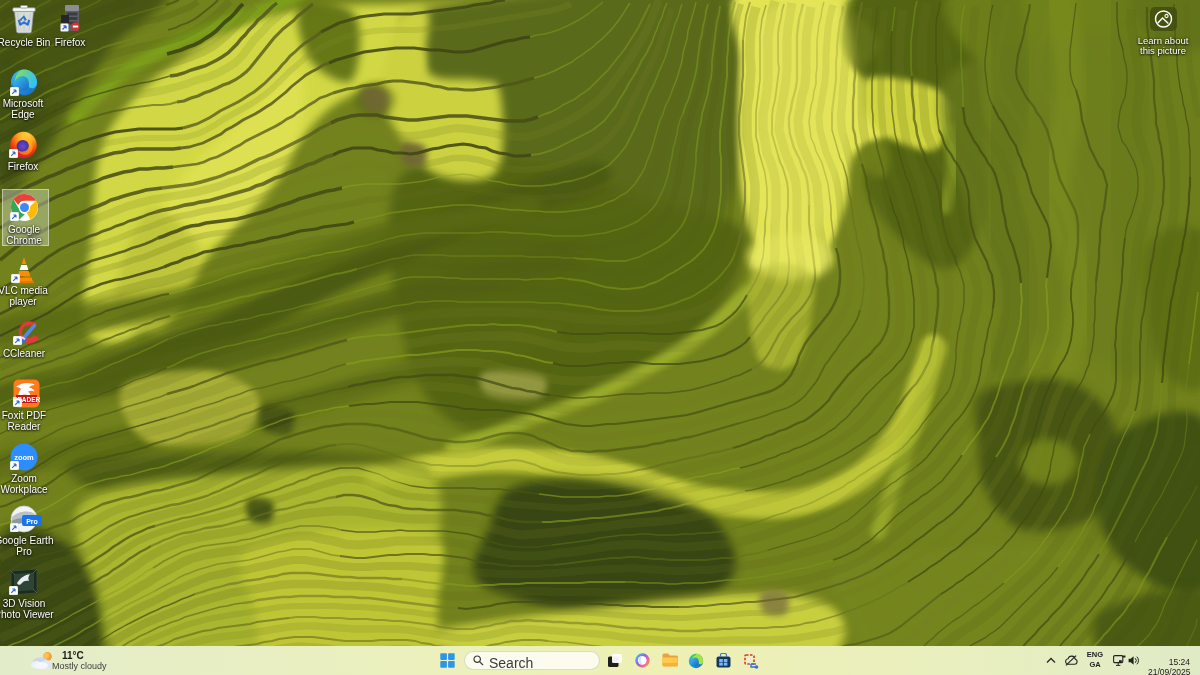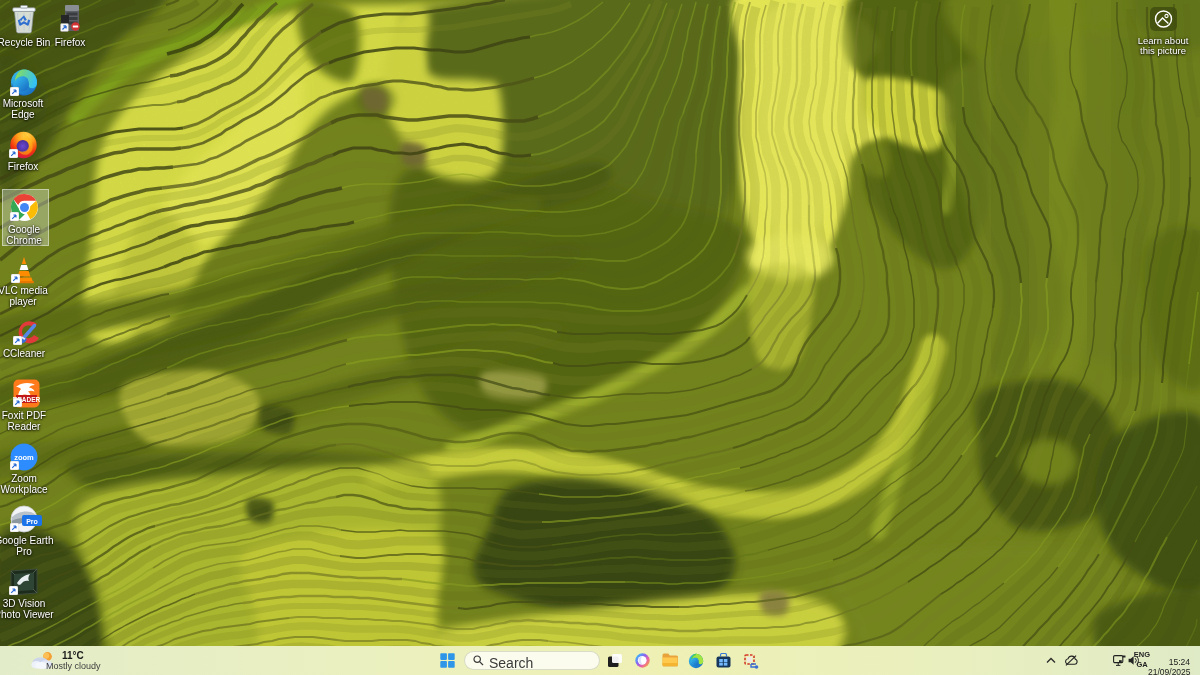--- a/index.html
+++ b/index.html
@@ -475,21 +475,21 @@
 <div id="taskbar">
 <svg class="tb" style="left:28px;top:3px;" width="28" height="24" viewBox="0 0 28 24">
 <circle cx="19.5" cy="7.5" r="4.4" fill="#f5a033"></circle>
 <circle cx="18.2" cy="6.8" r="3" fill="#fbbf55"></circle>
 <ellipse cx="12.5" cy="13.5" rx="8" ry="5" fill="#ccd5ea"></ellipse>
 <ellipse cx="18" cy="15.5" rx="6.2" ry="4.2" fill="#dfe6f5"></ellipse>
 <ellipse cx="8.5" cy="15.8" rx="5.2" ry="3.7" fill="#edf1fa"></ellipse>
 <ellipse cx="13.5" cy="16.5" rx="6.5" ry="3.6" fill="#f4f7fc"></ellipse>
 </svg>
 <div class="tb" style="left:62px;top:4px;font-size:10px;font-weight:bold;color:#1a1a1a;">11°C</div>
-<div class="tb" style="left:46px;top:15px;font-size:9px;color:#3c3c3c;">Mostly cloudy</div>
+<div class="tb" style="left:52px;top:15px;font-size:9px;color:#3c3c3c;">Mostly cloudy</div>
 <svg class="tb" style="left:440px;top:7px;" width="15" height="15" viewBox="0 0 15 15">
 <rect x="0.3" y="0.3" width="6.6" height="6.6" rx="0.8" fill="#2e96e8"></rect>
         <rect x="8.1" y="0.3" width="6.6" height="6.6" rx="0.8" fill="#2e96e8"></rect>
 <rect x="0.3" y="8.1" width="6.6" height="6.6" rx="0.8" fill="#2e96e8"></rect>
         <rect x="8.1" y="8.1" width="6.6" height="6.6" rx="0.8" fill="#2e96e8"></rect>
 </svg>
 <div class="tb" style="left:464px;top:5px;width:136px;height:19px;background:rgba(252,253,242,.92);border:1px solid rgba(175,180,150,.45);border-radius:10px;box-sizing:border-box;"></div>
 <svg class="tb" style="left:473px;top:9px;" width="11" height="11" viewBox="0 0 11 11">
 <circle cx="4.2" cy="4.2" r="3.2" fill="none" stroke="#3a3a3a" stroke-width="1.2"></circle>
         <path d="M6.6 6.6 L10 10" stroke="#3a3a3a" stroke-width="1.2"></path>
@@ -543,21 +543,21 @@
 <path d="M7 10 v3 h4 m-4-3 h5" stroke="#3b6fd4" stroke-width="1.4" fill="none"></path>
 <circle cx="12.5" cy="13" r="1.8" fill="#3b6fd4"></circle>
 </svg>
 <svg class="tb" style="left:1046px;top:11px;" width="10" height="7" viewBox="0 0 10 7">
 <path d="M1 5.5 L5 1.5 L9 5.5" fill="none" stroke="#2a2a2a" stroke-width="1.3"></path>
 </svg>
 <svg class="tb" style="left:1064px;top:9px;" width="14" height="11" viewBox="0 0 14 11">
 <path d="M3.4 9.2 h7.2 a2.5 2.5 0 0 0 0.7-4.9 a3.7 3.7 0 0 0-7.2-0.6 a2.85 2.85 0 0 0-0.7 5.5 z" fill="none" stroke="#222" stroke-width="1.1"></path>
 <path d="M1.9 10.4 L12.1 0.7" stroke="#222" stroke-width="1.15"></path>
 </svg>
-<div class="tb" style="left:1086px;top:4px;width:18px;font-size:7.5px;font-weight:bold;color:#222;text-align:center;line-height:9.5px;margin-left:47px;">ENG<br>GA</div>
+<div class="tb" style="left:1086px;top:4px;width:18px;font-size:7.5px;font-weight:bold;color:#222;text-align:center;line-height:9.5px;">ENG<br>GA</div>
 <svg class="tb" style="left:1113px;top:9px;" width="13" height="11" viewBox="0 0 13 11">
 <rect x="0.6" y="0.6" width="9.2" height="7" rx="1.2" fill="none" stroke="#222" stroke-width="1.1"></rect>
 <path d="M3 10.4 h4.4" stroke="#222" stroke-width="1.0"></path>
         <path d="M5.2 7.9 v2.4" stroke="#222" stroke-width="1.0"></path>
 <rect x="9.6" y="0.4" width="2.9" height="2.2" rx="0.4" fill="#222"></rect>
 <rect x="6" y="5.2" width="2.8" height="2" fill="#222"></rect>
 </svg>
 <svg class="tb" style="left:1128px;top:9px;" width="12" height="11" viewBox="0 0 12 11">
 <path d="M0.6 3.7 h2.1 L5.6 1.2 V9.8 L2.7 7.3 H0.6 z" fill="#222"></path>
 <path d="M7.2 3.2 a3.2 3.2 0 0 1 0 4.6 M8.8 1.7 a5.2 5.2 0 0 1 0 7.6" fill="none" stroke="#222" stroke-width="1"></path>

